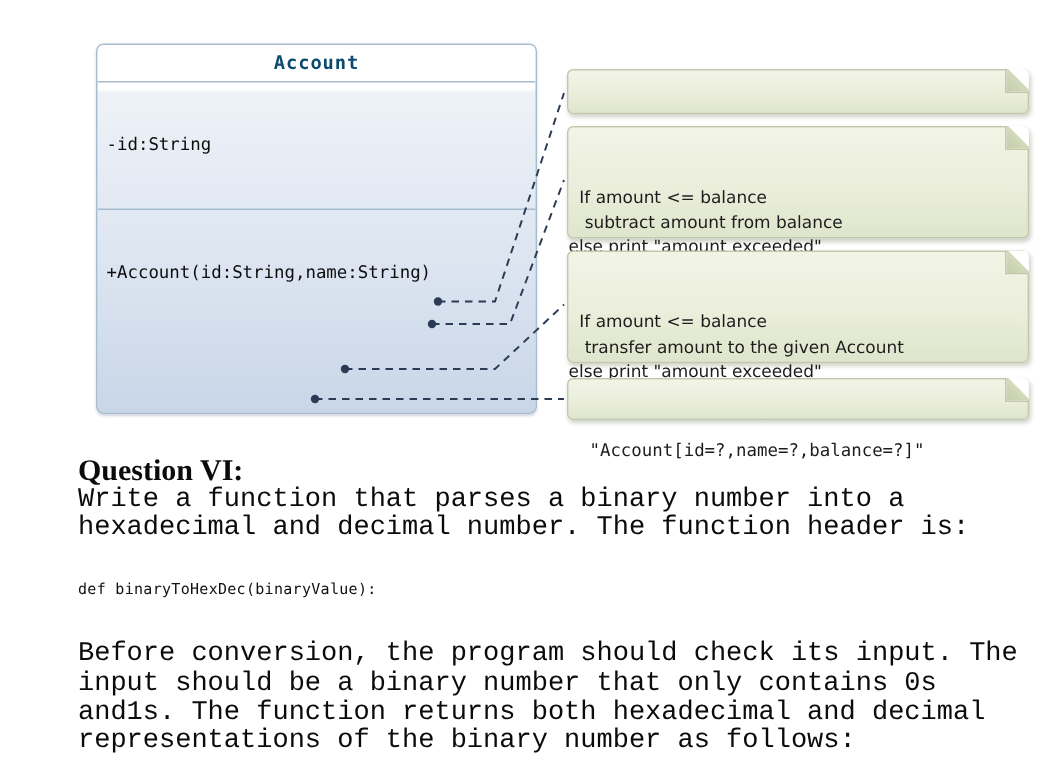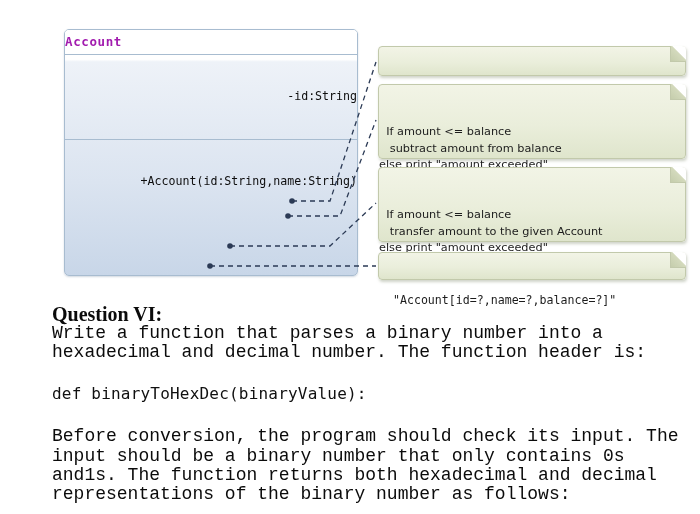--- a/index.html
+++ b/index.html
@@ -26,25 +26,26 @@
     border: 1px solid #a8bcd0;
     border-radius: 5px;
     box-sizing: border-box;
     background: linear-gradient(to bottom, #ffffff 0%, #ffffff 12%, #eef2f8 13%, #dbe4f0 62%, #c8d6e8 100%);
     box-shadow: 0 1px 2px rgba(120,140,165,0.35);
     overflow: hidden;
   }
   #uml-class-name-row {
     height: 24px;
     line-height: 24px;
+    text-align: center;
     font-family: "DejaVu Sans Mono", monospace;
     font-weight: bold;
     font-size: 12.5px;
     letter-spacing: 0.6px;
-    color: #a21caf;
+    color: #0c4a6e;
     background: #ffffff;
     border-bottom: 1px solid #a8bcd0;
   }
   .uml-section {
     padding: 3px 0 3px 6px;
     font-family: "DejaVu Sans Mono", monospace;
     font-size: 11.6px;
     line-height: 15.2px;
     color: #0d0d0d;
     white-space: pre;
@@ -53,21 +54,20 @@
     border-bottom: 1px solid #a8bcd0;
     padding-top: 4px;
     padding-bottom: 4px;
   }
   #uml-methods-section {
     padding-top: 4px;
   }
   .uml-member {
     position: relative;
     height: 15.2px;
-    text-align: right;
   }
 
   
   #leader-lines {
     position: absolute;
     left: 0;
     top: 0;
     width: 700px;
     height: 514px;
     pointer-events: none;
@@ -126,21 +126,21 @@
   }
   .para {
     font-family: Liberation Mono, monospace;
     font-size: 18px;
     line-height: 19.2px;
     color: #0b0b0b;
     margin: 0;
   }
   .code-line {
     font-family: "DejaVu Sans Mono", monospace;
-    font-size: 16px;
+    font-size: 10px;
     line-height: 19px;
     color: #101010;
     letter-spacing: 0.2px;
     white-space: pre;
     margin: 0;
   }
   #code-header  { margin-top: 22px; }
   #para-before  { margin-top: 24px; }
   #code-call    { margin-top: 24px; }
 </style>

